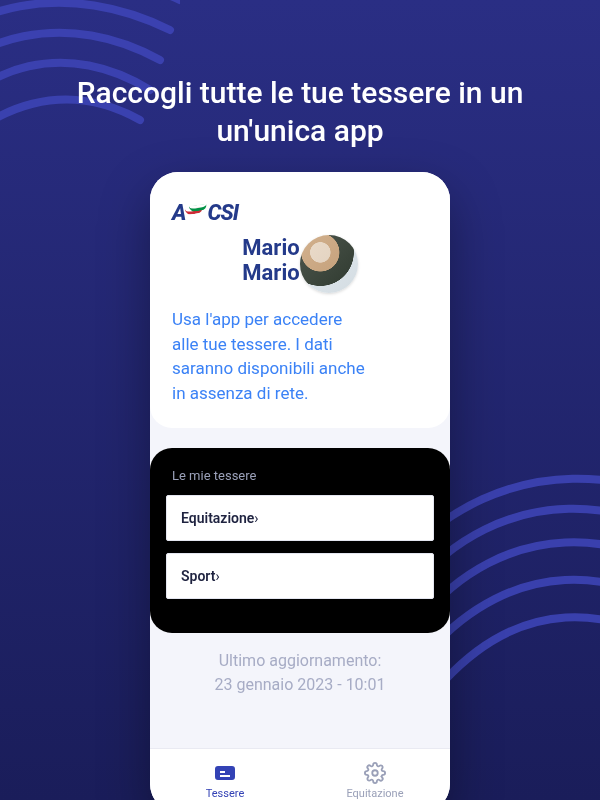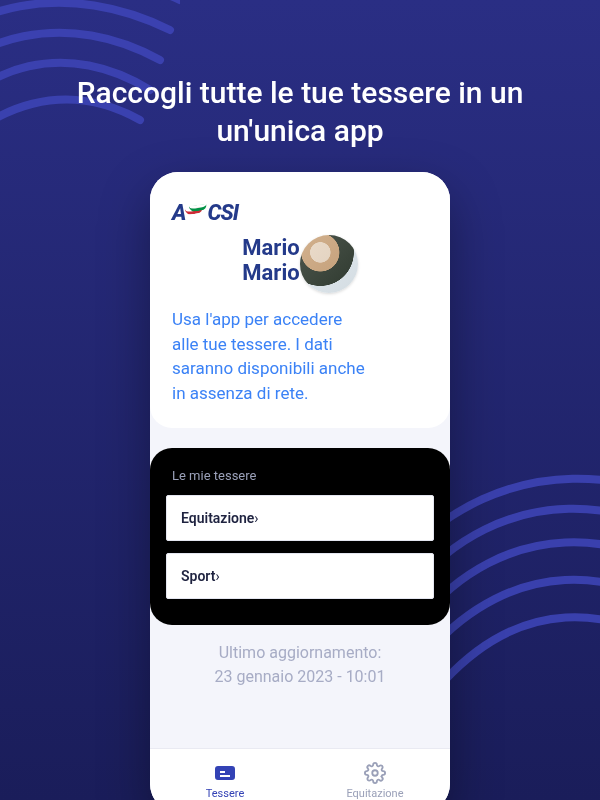--- a/index.html
+++ b/index.html
@@ -96,21 +96,21 @@
   .tessera {
     background:#ffffff;
     border:1px solid #e4e6f0;
     border-radius:2px;
     padding:14px 14px;
     display:flex; align-items:center; justify-content:flex-start;
     margin-bottom:12px;
     font-size:14px; color:#1f2340; font-weight:600;
     cursor:pointer;
   }
-  .tessera:last-of-type{ margin-bottom:4px;}
+  .tessera:last-of-type{ margin-bottom:12px;}
   .chev { color:#1f2340; font-weight:400;}
 
   .last-update{
     text-align:center;
     color:#a7acc5;
     font-size:16px;
     line-height:1.5;
     margin-top:16px;
   }
 

